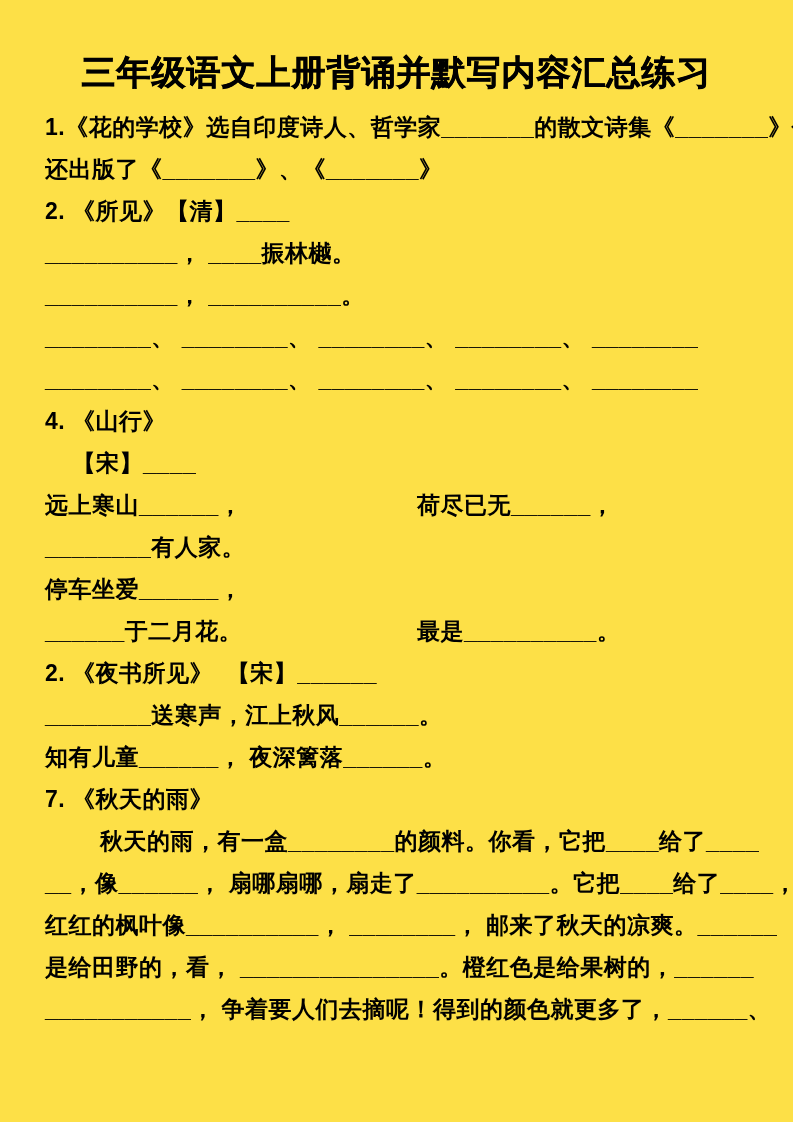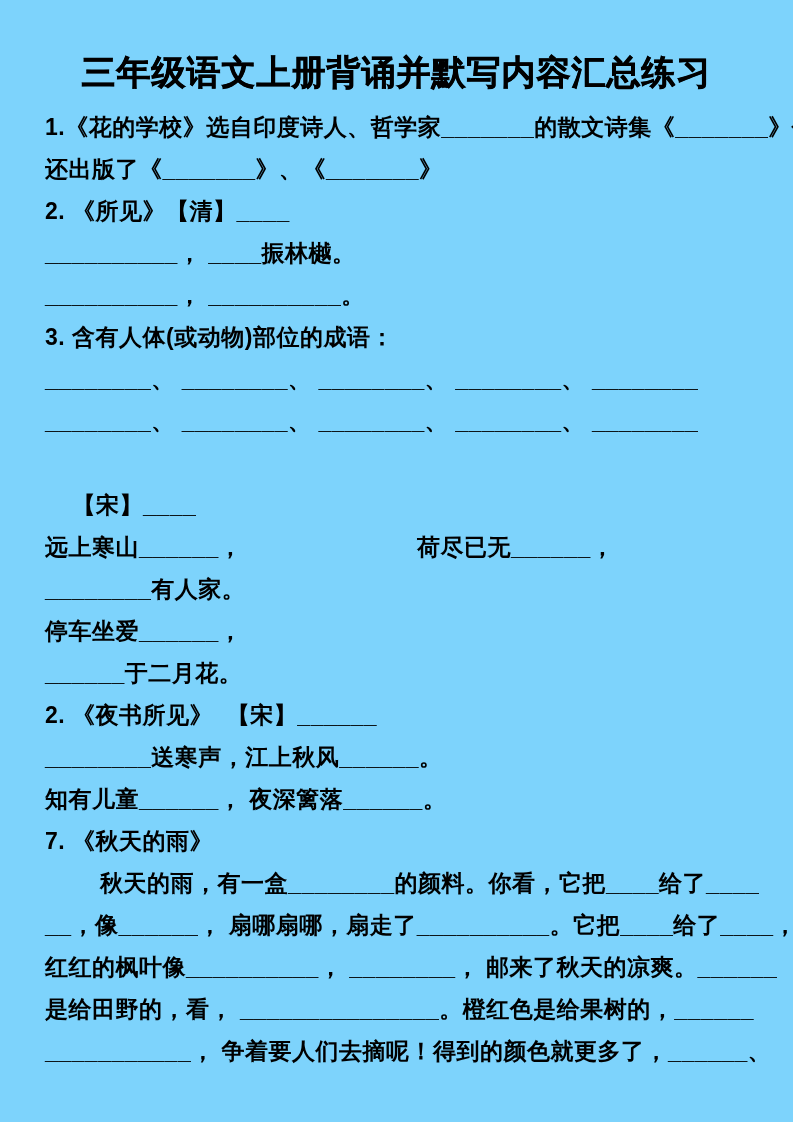--- a/index.html
+++ b/index.html
@@ -4,21 +4,21 @@
 <style>
   html, body {
     margin: 0;
     padding: 0;
     background: #ffffff;
   }
   .page {
     position: relative;
     width: 793px;
     height: 1122px;
-    background: #7dd3fc;
+    background: #fde047;
     color: #000000;
     font-family: "Liberation Sans", "DejaVu Sans", sans-serif;
     font-weight: bold;
     overflow: hidden;
     box-sizing: border-box;
   }
   .title {
     margin: 0;
     padding-top: 50px;
     text-align: center;
@@ -60,41 +60,42 @@
 
   <div class="content">
 
     <div class="row">1.《花的学校》选自印度诗人、哲学家_______的散文诗集《_______》他</div>
     <div class="row">还出版了《_______》、《_______》</div>
 
     <div class="row">2. 《所见》【清】____</div>
     <div class="row">__________， ____振林樾。</div>
     <div class="row">__________， __________。</div>
 
-    <div class="row">3. 含有人体(或动物)部位的成语：</div>
     <div class="row">________、 ________、 ________、 ________、 ________</div>
     <div class="row">________、 ________、 ________、 ________、 ________</div>
 
     <div class="row cols">
+      <span class="colL">4. 《山行》</span>
     </div>
     <div class="row cols">
       <span class="colR">    【宋】____</span>
     </div>
     <div class="row cols">
       <span class="colL">远上寒山______，</span>
       <span class="colR">荷尽已无______，</span>
     </div>
     <div class="row cols">
       <span class="colL">________有人家。</span>
     </div>
     <div class="row cols">
       <span class="colL">停车坐爱______，</span>
     </div>
     <div class="row cols">
       <span class="colL">______于二月花。</span>
+      <span class="colR">最是__________。</span>
     </div>
 
     <div class="row">2. 《夜书所见》  【宋】______</div>
     <div class="row">________送寒声，江上秋风______。</div>
     <div class="row">知有儿童______， 夜深篱落______。</div>
 
     <div class="row">7. 《秋天的雨》</div>
     <div class="row">        秋天的雨，有一盒________的颜料。你看，它把____给了____</div>
     <div class="row">__，像______， 扇哪扇哪，扇走了__________。它把____给了____，</div>
     <div class="row">红红的枫叶像__________， ________， 邮来了秋天的凉爽。______</div>

